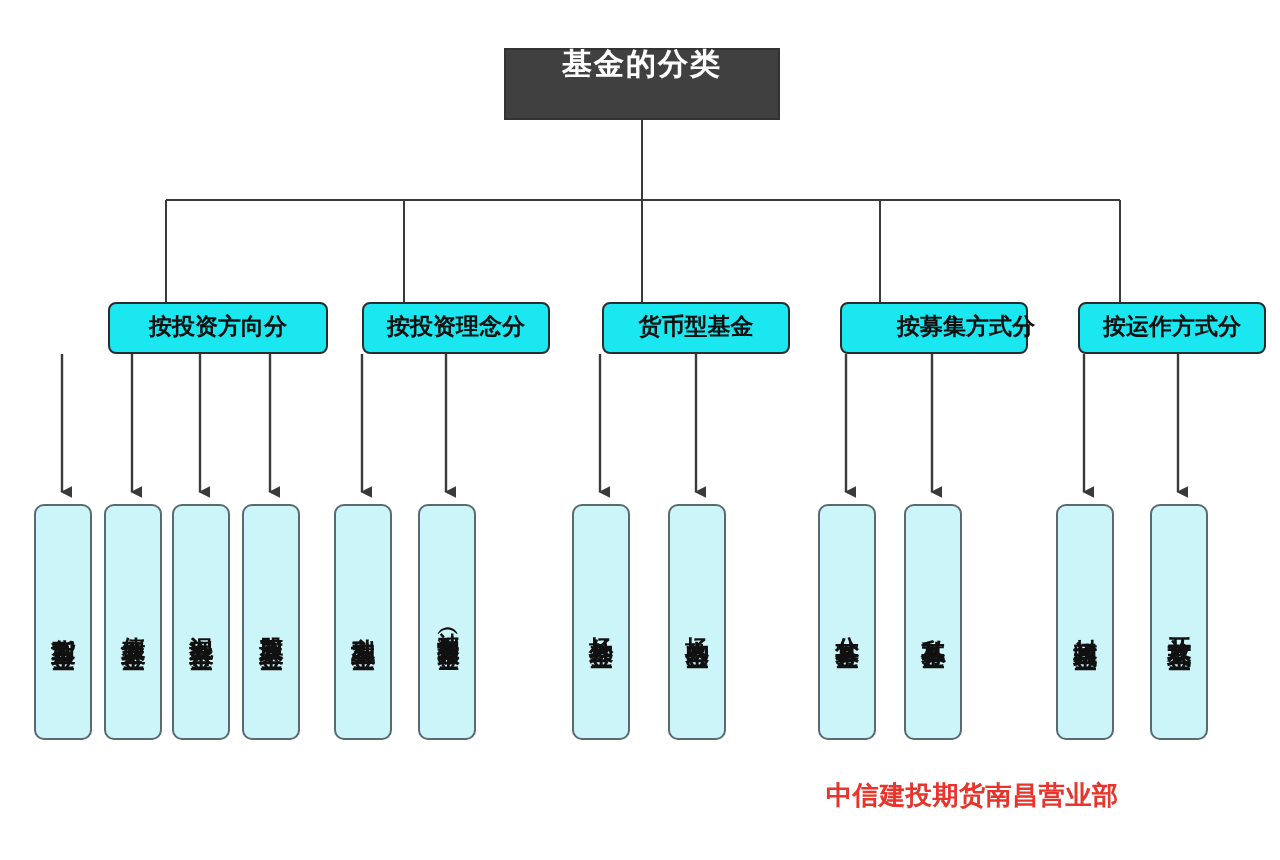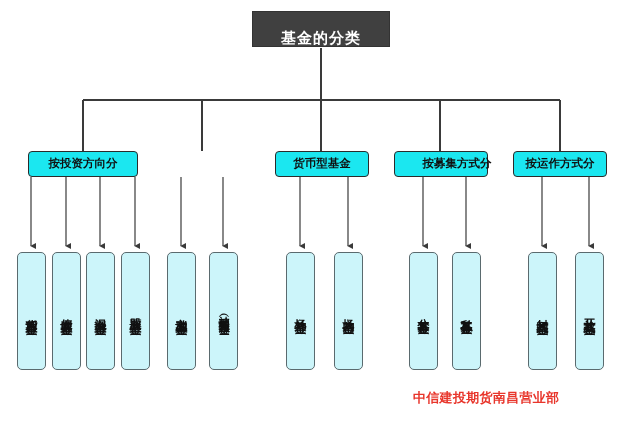--- a/index.html
+++ b/index.html
@@ -30,27 +30,27 @@
     top: 0;
     width: 640px;
     height: 430px;
     pointer-events: none;
   }
 
   
   .root-box {
     position: absolute;
     left: 252px;
-    top: 11px;
+    top: 24px;
     width: 138px;
     height: 36px;
     background: #404040;
     border: 1px solid #333333;
     display: flex;
-    align-items: flex-end;
+    align-items: flex-start;
     justify-content: center;
     box-sizing: border-box;
   }
   .root-box .root-label {
     color: #ffffff;
     font-size: 15px;
     font-weight: bold;
     letter-spacing: 1px;
     line-height: 1;
   }
@@ -60,20 +60,21 @@
     position: absolute;
     top: 151px;
     height: 26px;
     background: #1BE7F0;
     border: 1px solid #2b2b2b;
     border-radius: 4px;
     display: flex;
     align-items: center;
     justify-content: center;
     box-sizing: border-box;
+    margin-left: 26px;
   }
   .cat-box .cat-label {
     color: #101010;
     font-size: 11.5px;
     font-weight: bold;
     line-height: 1;
     white-space: nowrap;
   }
 
   
@@ -160,20 +161,23 @@
     </g>
   </svg>
 
   <div class="root-box">
     <span class="root-label">基金的分类</span>
   </div>
 
   <div class="cat-box" style="left:28px; width:110px;">
     <span class="cat-label">按投资方向分</span>
   </div>
+  <div class="cat-box" style="left:155px; width:94px;">
+    <span class="cat-label">按投资理念分</span>
+  </div>
   <div class="cat-box" style="left:275px; width:94px;">
     <span class="cat-label">货币型基金</span>
   </div>
   <div class="cat-box" style="left:394px; width:94px;padding-left:32px;">
     <span class="cat-label">按募集方式分</span>
   </div>
   <div class="cat-box" style="left:513px; width:94px;">
     <span class="cat-label">按运作方式分</span>
   </div>
 

